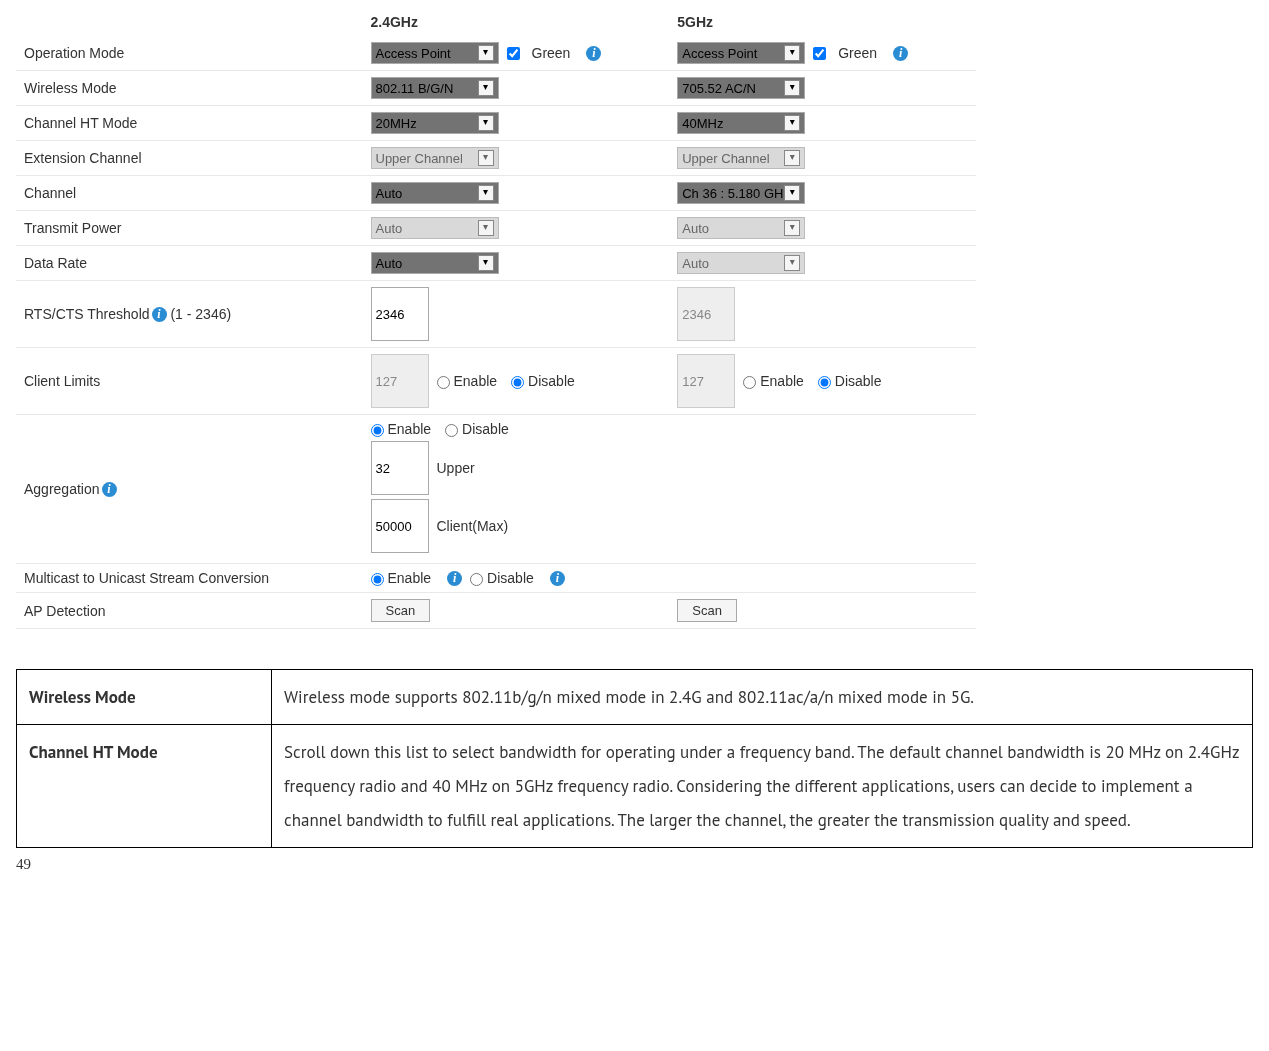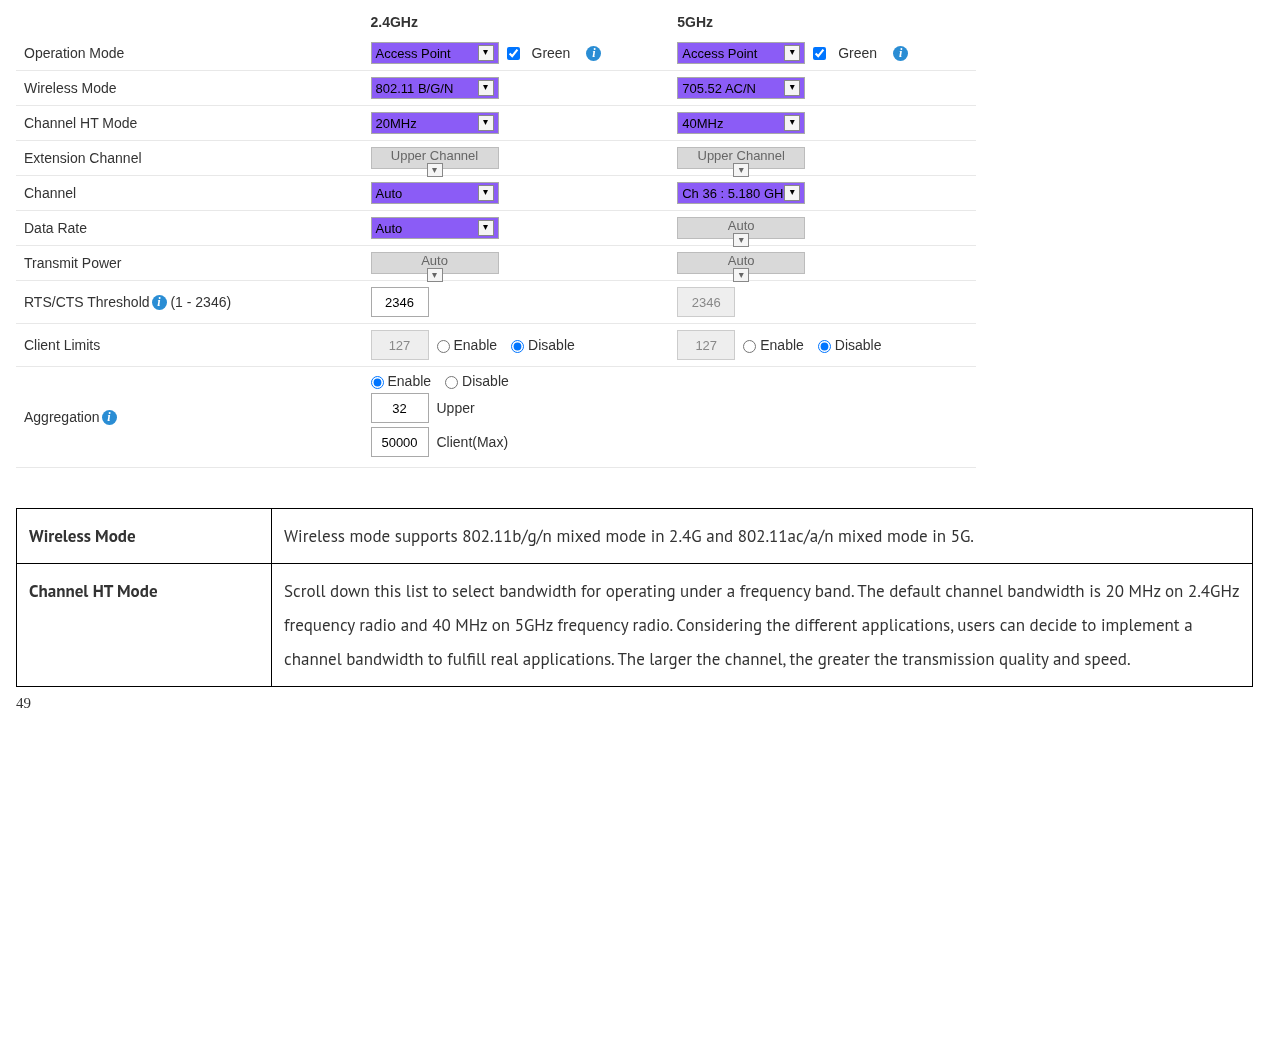--- a/index.html
+++ b/index.html
@@ -27,44 +27,43 @@
   .col-24 { width: 300px; }
   .col-5 { width: 300px; }
   .hdr { font-weight: bold; }
   .dropdown {
     display: inline-flex;
     align-items: center;
     justify-content: space-between;
     width: 128px;
     height: 22px;
     border: 1px solid #a9a9a9;
-    background: #8b5cf6;
+    background: #737373;
     padding: 0 4px;
     font-size: 13px;
     color: #000;
     box-sizing: border-box;
   }
-  .dropdown.disabled { background: #d9d9d9; color: #666; border-color:#bcbcbc;flex-direction:column; }
+  .dropdown.disabled { background: #d9d9d9; color: #666; border-color:#bcbcbc; }
   .dropdown .arrow {
     display:inline-block;
     border: 1px solid #888;
     width:14px; height:14px;
     text-align:center;
     line-height:12px;
     font-size:10px;
     background:#f5f5f5;
   }
   .textin {
     width: 48px;
     height: 20px;
     border: 1px solid #a9a9a9;
-    padding: 4px 4px;
+    padding: 16px 4px;
     font-size: 13px;
     background:#fff;
-    text-align:center;
   }
   .textin.disabled { background:#eee; color:#888; border-color:#ccc; }
   .btn {
     display:inline-block;
     border:1px solid #a9a9a9;
     background:#f5f5f5;
     padding:3px 14px;
     font-size:13px;
     cursor:pointer;
   }
@@ -198,34 +197,34 @@
             <span>Auto</span>
             <span class="arrow">▾</span>
           </span></td>
     <td><span class="dropdown">
             <span>Ch 36 : 5.180 GH</span>
             <span class="arrow">▾</span>
           </span></td>
   </tr>
 
   <tr>
+    <td>Transmit Power</td>
+    <td><span class="dropdown disabled">
+            <span>Auto</span>
+            <span class="arrow">▾</span>
+          </span></td>
+    <td><span class="dropdown disabled">
+            <span>Auto</span>
+            <span class="arrow">▾</span>
+          </span></td>
+  </tr>
+
+  <tr>
     <td>Data Rate</td>
     <td><span class="dropdown">
-            <span>Auto</span>
-            <span class="arrow">▾</span>
-          </span></td>
-    <td><span class="dropdown disabled">
-            <span>Auto</span>
-            <span class="arrow">▾</span>
-          </span></td>
-  </tr>
-
-  <tr>
-    <td>Transmit Power</td>
-    <td><span class="dropdown disabled">
             <span>Auto</span>
             <span class="arrow">▾</span>
           </span></td>
     <td><span class="dropdown disabled">
             <span>Auto</span>
             <span class="arrow">▾</span>
           </span></td>
   </tr>
 
   <tr>
@@ -266,21 +265,38 @@
         </div>
         <div class="row-line">
           <input class="textin" value="50000" style="">
           <span>Client(Max)</span>
         </div>
       </div>
     </td>
     <td></td>
   </tr>
 
-
+  <tr>
+    <td>Multicast to Unicast Stream Conversion</td>
+    <td>
+      <div class="row-line">
+        <label><input type="radio" name="mc" checked="" style=""><span>Enable</span></label>
+        <span class="info-icon">i</span>
+        <label><input type="radio" name="mc" style=""><span>Disable</span></label>
+        <span class="info-icon">i</span>
+      </div>
+    </td>
+    <td></td>
+  </tr>
+
+  <tr>
+    <td>AP Detection</td>
+    <td><span class="btn">Scan</span></td>
+    <td><span class="btn">Scan</span></td>
+  </tr>
 </tbody>
   </table>
 
 <table class="doc-table">
   <tbody>
   <tr>
     <td class="doc-label">Wireless Mode</td>
     <td>Wireless mode supports 802.11b/g/n mixed mode in 2.4G and 802.11ac/a/n mixed mode in 5G.</td>
   </tr>
   <tr>

